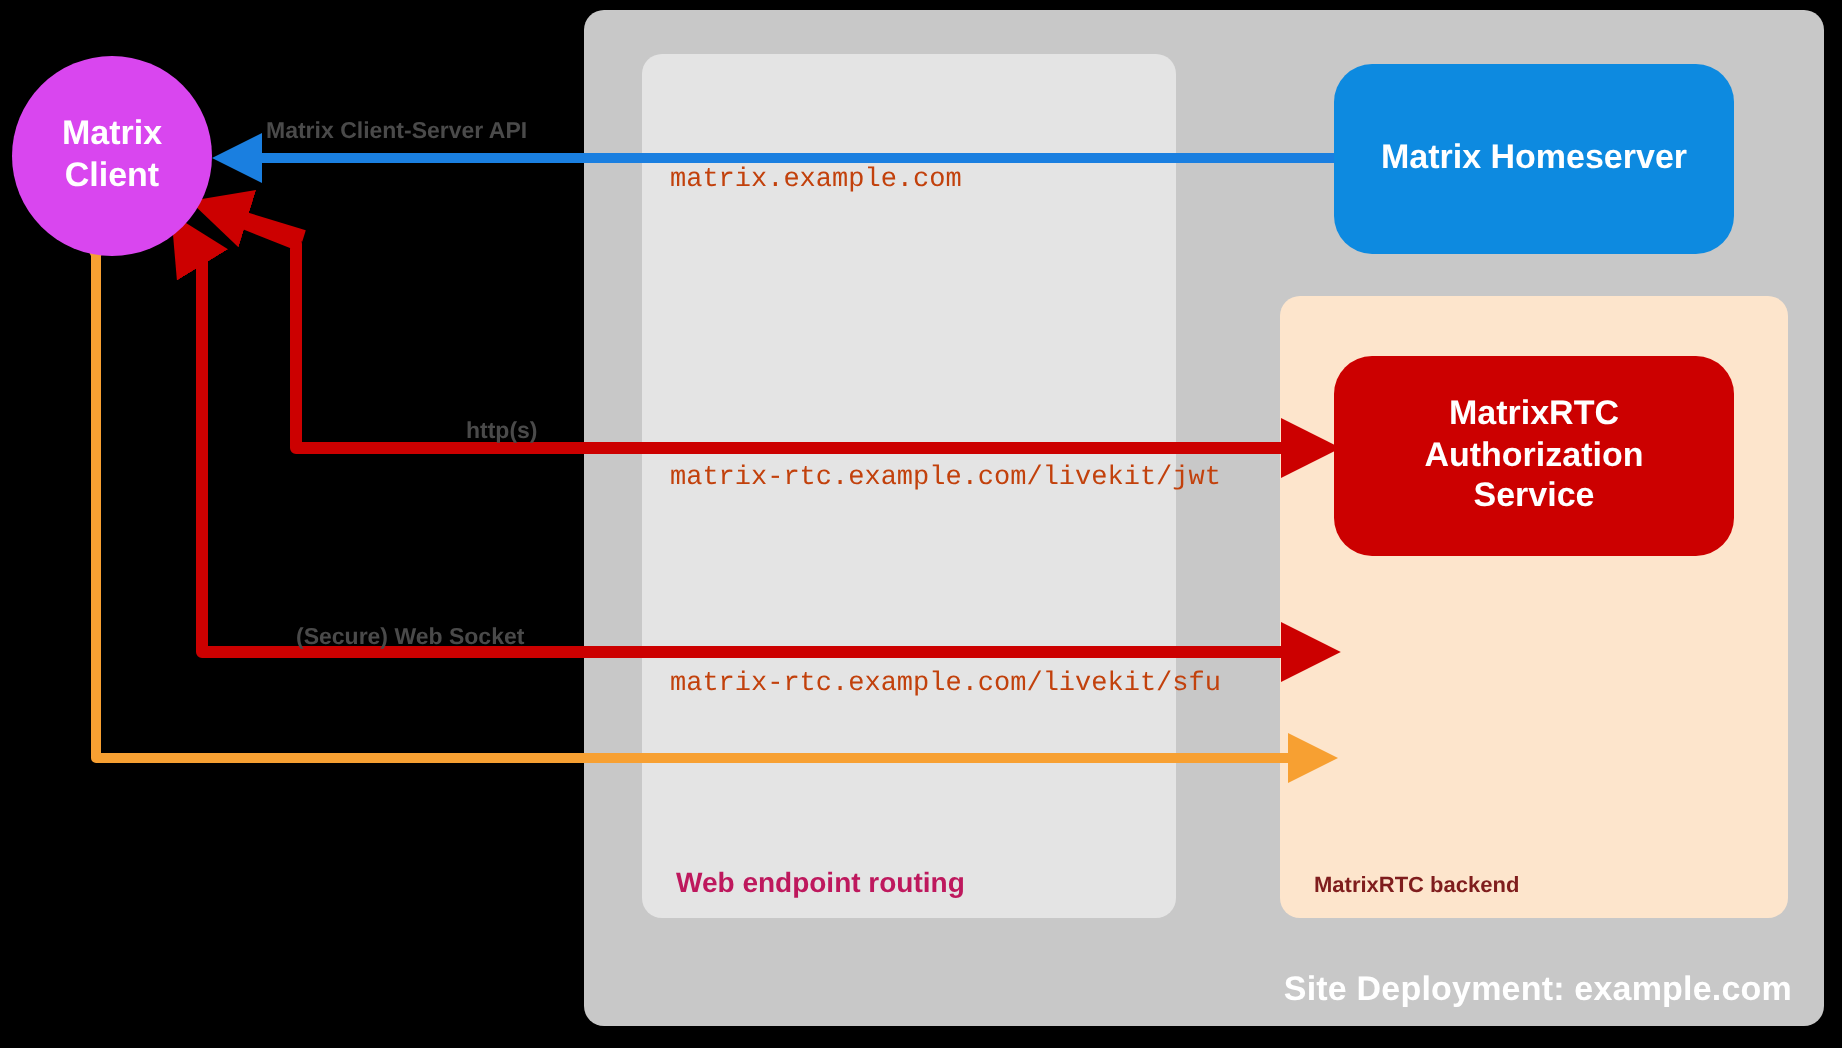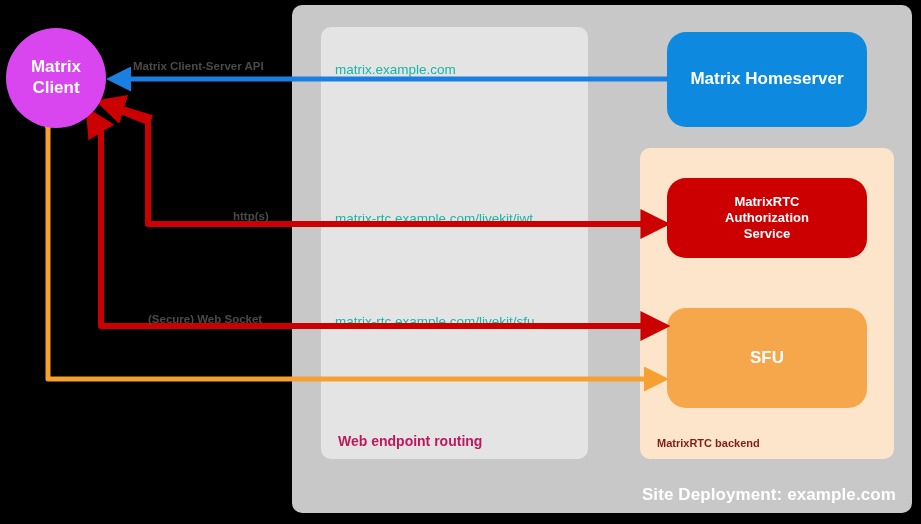--- a/index.html
+++ b/index.html
@@ -81,26 +81,27 @@
     left: 17px;
     bottom: 10px;
     color: #7f1d1d;
     font-size: 11px;
     font-weight: bold;
     white-space: nowrap;
   }
   
   .endpoint-url {
     position: absolute;
-    color: #14b8a6;
-    font-family: Liberation Sans, sans-serif;
+    color: #c2410c;
+    font-family: Liberation Mono, monospace;
     font-size: 13.5px;
     letter-spacing: 0px;
     white-space: nowrap;
     z-index: 4;
+    margin-top: 21px;
   }
   .url-homeserver { left: 335px; top: 62px; }
   .url-jwt        { left: 335px; top: 211px; }
   .url-sfu        { left: 335px; top: 314px; }
 
   
   .node {
     position: absolute;
     border-radius: 19px;
     display: flex;
@@ -113,23 +114,23 @@
     z-index: 3;
   }
   .node-homeserver {
     left: 667px; top: 32px;
     width: 200px; height: 95px;
     background: #0d8ae0;
     font-size: 17px;
   }
   .node-auth {
     left: 667px; top: 178px;
-    width: 200px; height: 80px;
+    width: 200px; height: 100px;
     background: #cc0000;
-    font-size: 13px;
+    font-size: 17px;
   }
   .node-sfu {
     left: 667px; top: 308px;
     width: 200px; height: 100px;
     background: #f7a74b;
     font-size: 17px;
   }
   
   .client-circle {
     position: absolute;
@@ -222,17 +223,14 @@
   </div>
 
   <div class="node node-auth">
     <div>
       <div>MatrixRTC</div>
       <div>Authorization</div>
       <div>Service</div>
     </div>
   </div>
 
-  <div class="node node-sfu">
-    <span>SFU</span>
-  </div>
 
 </div>
 
 </body></html>

